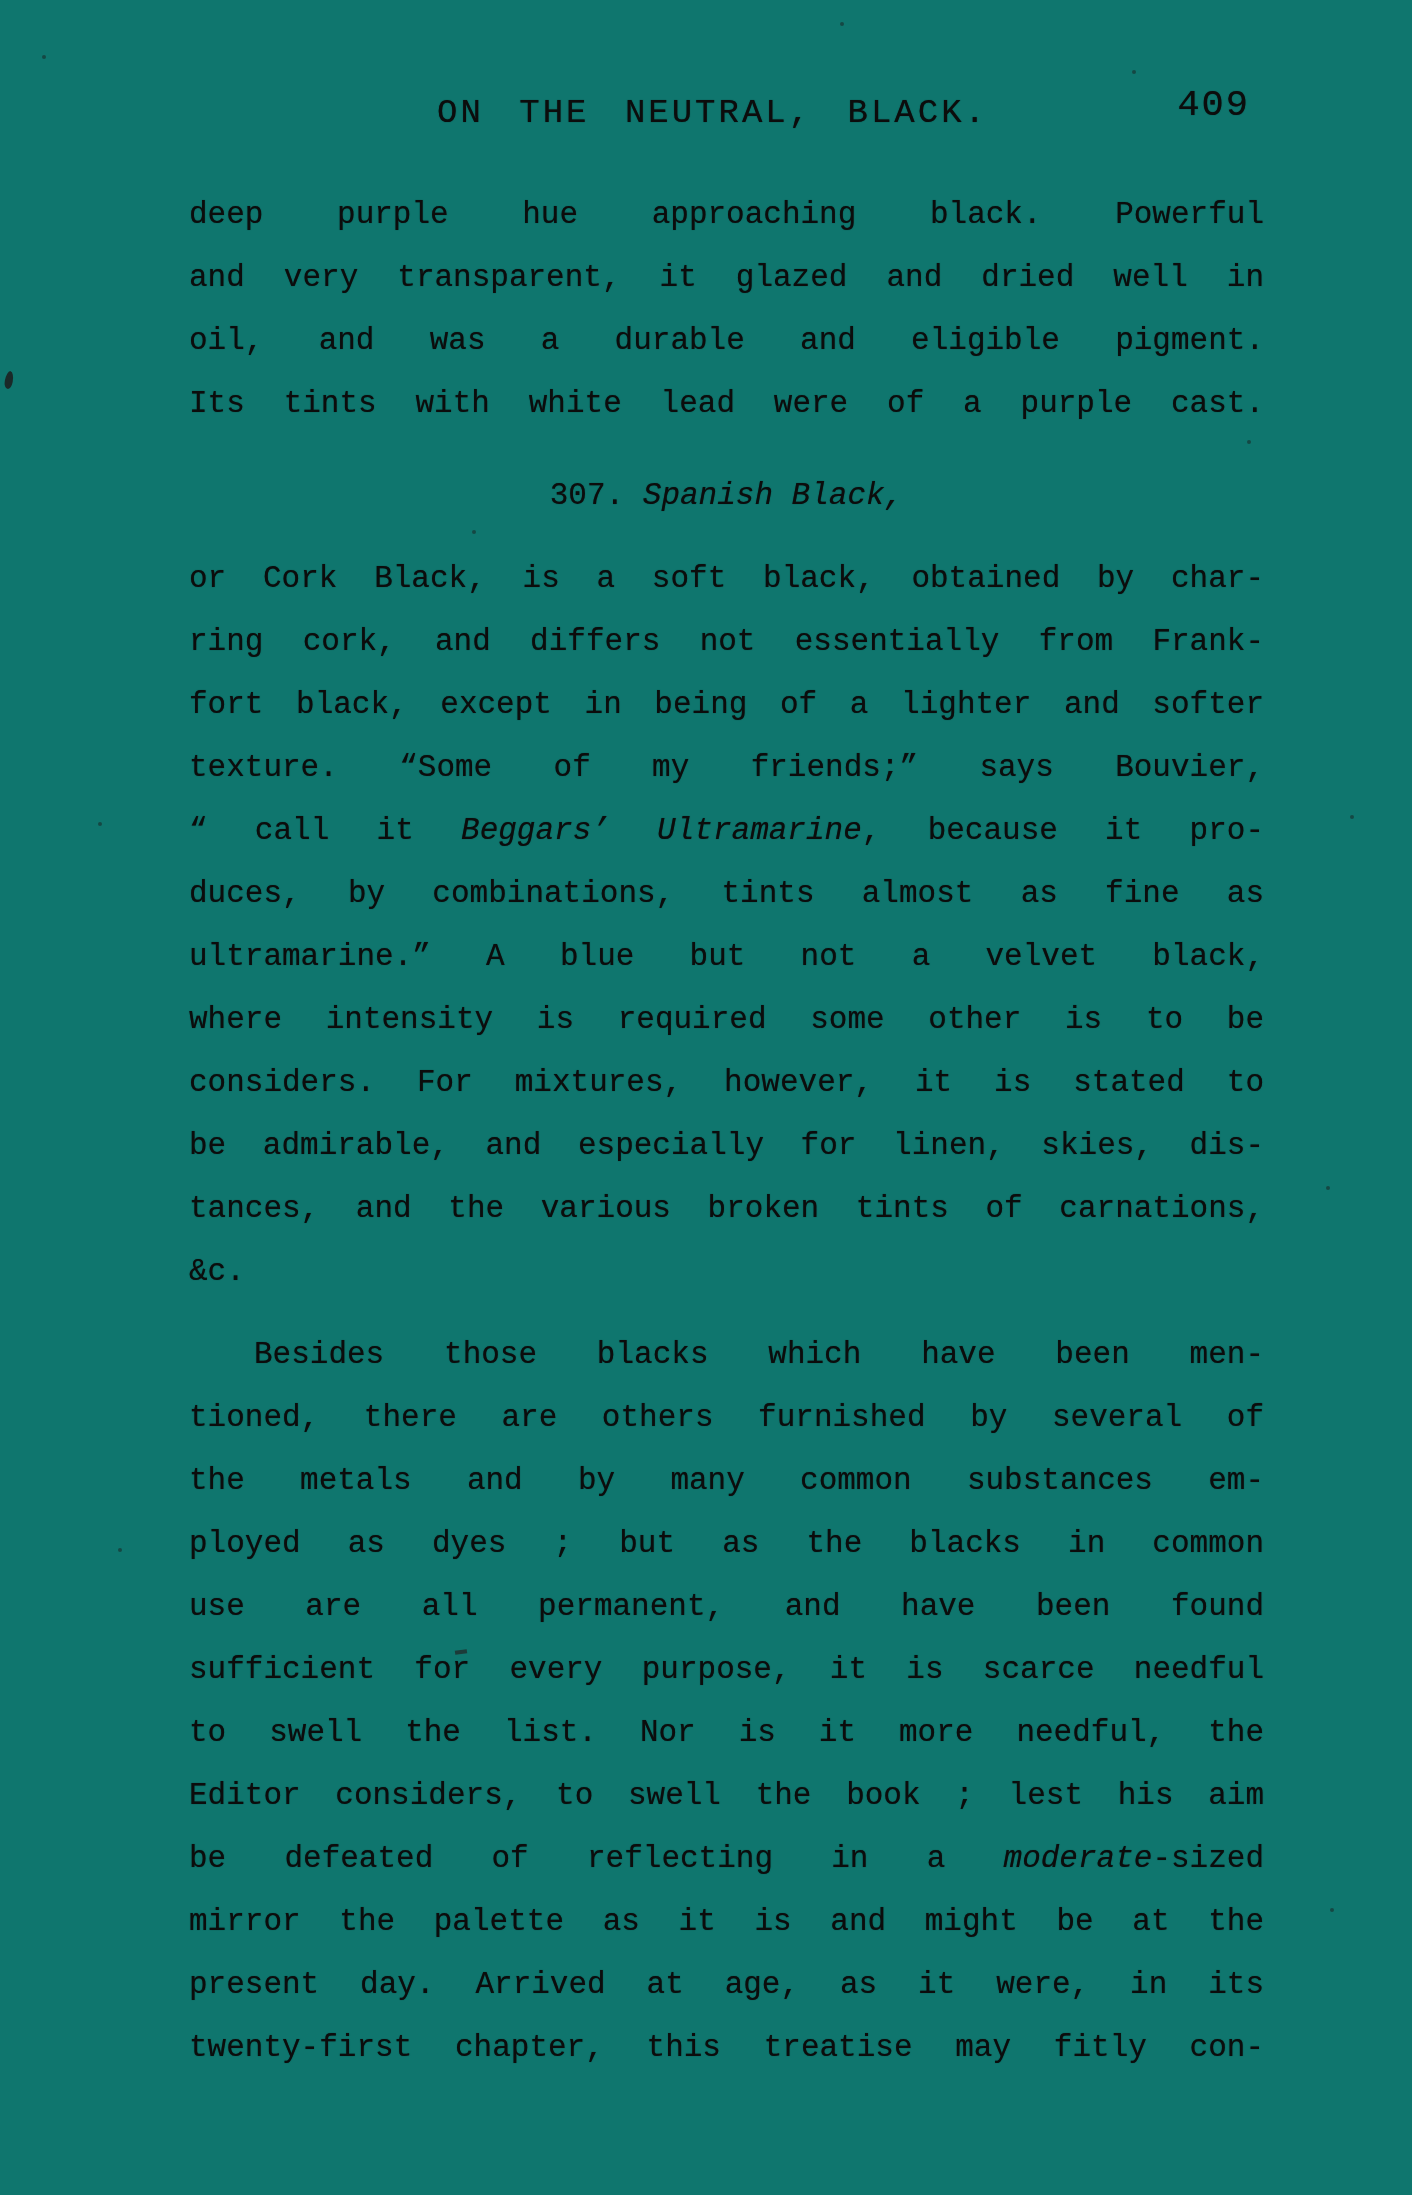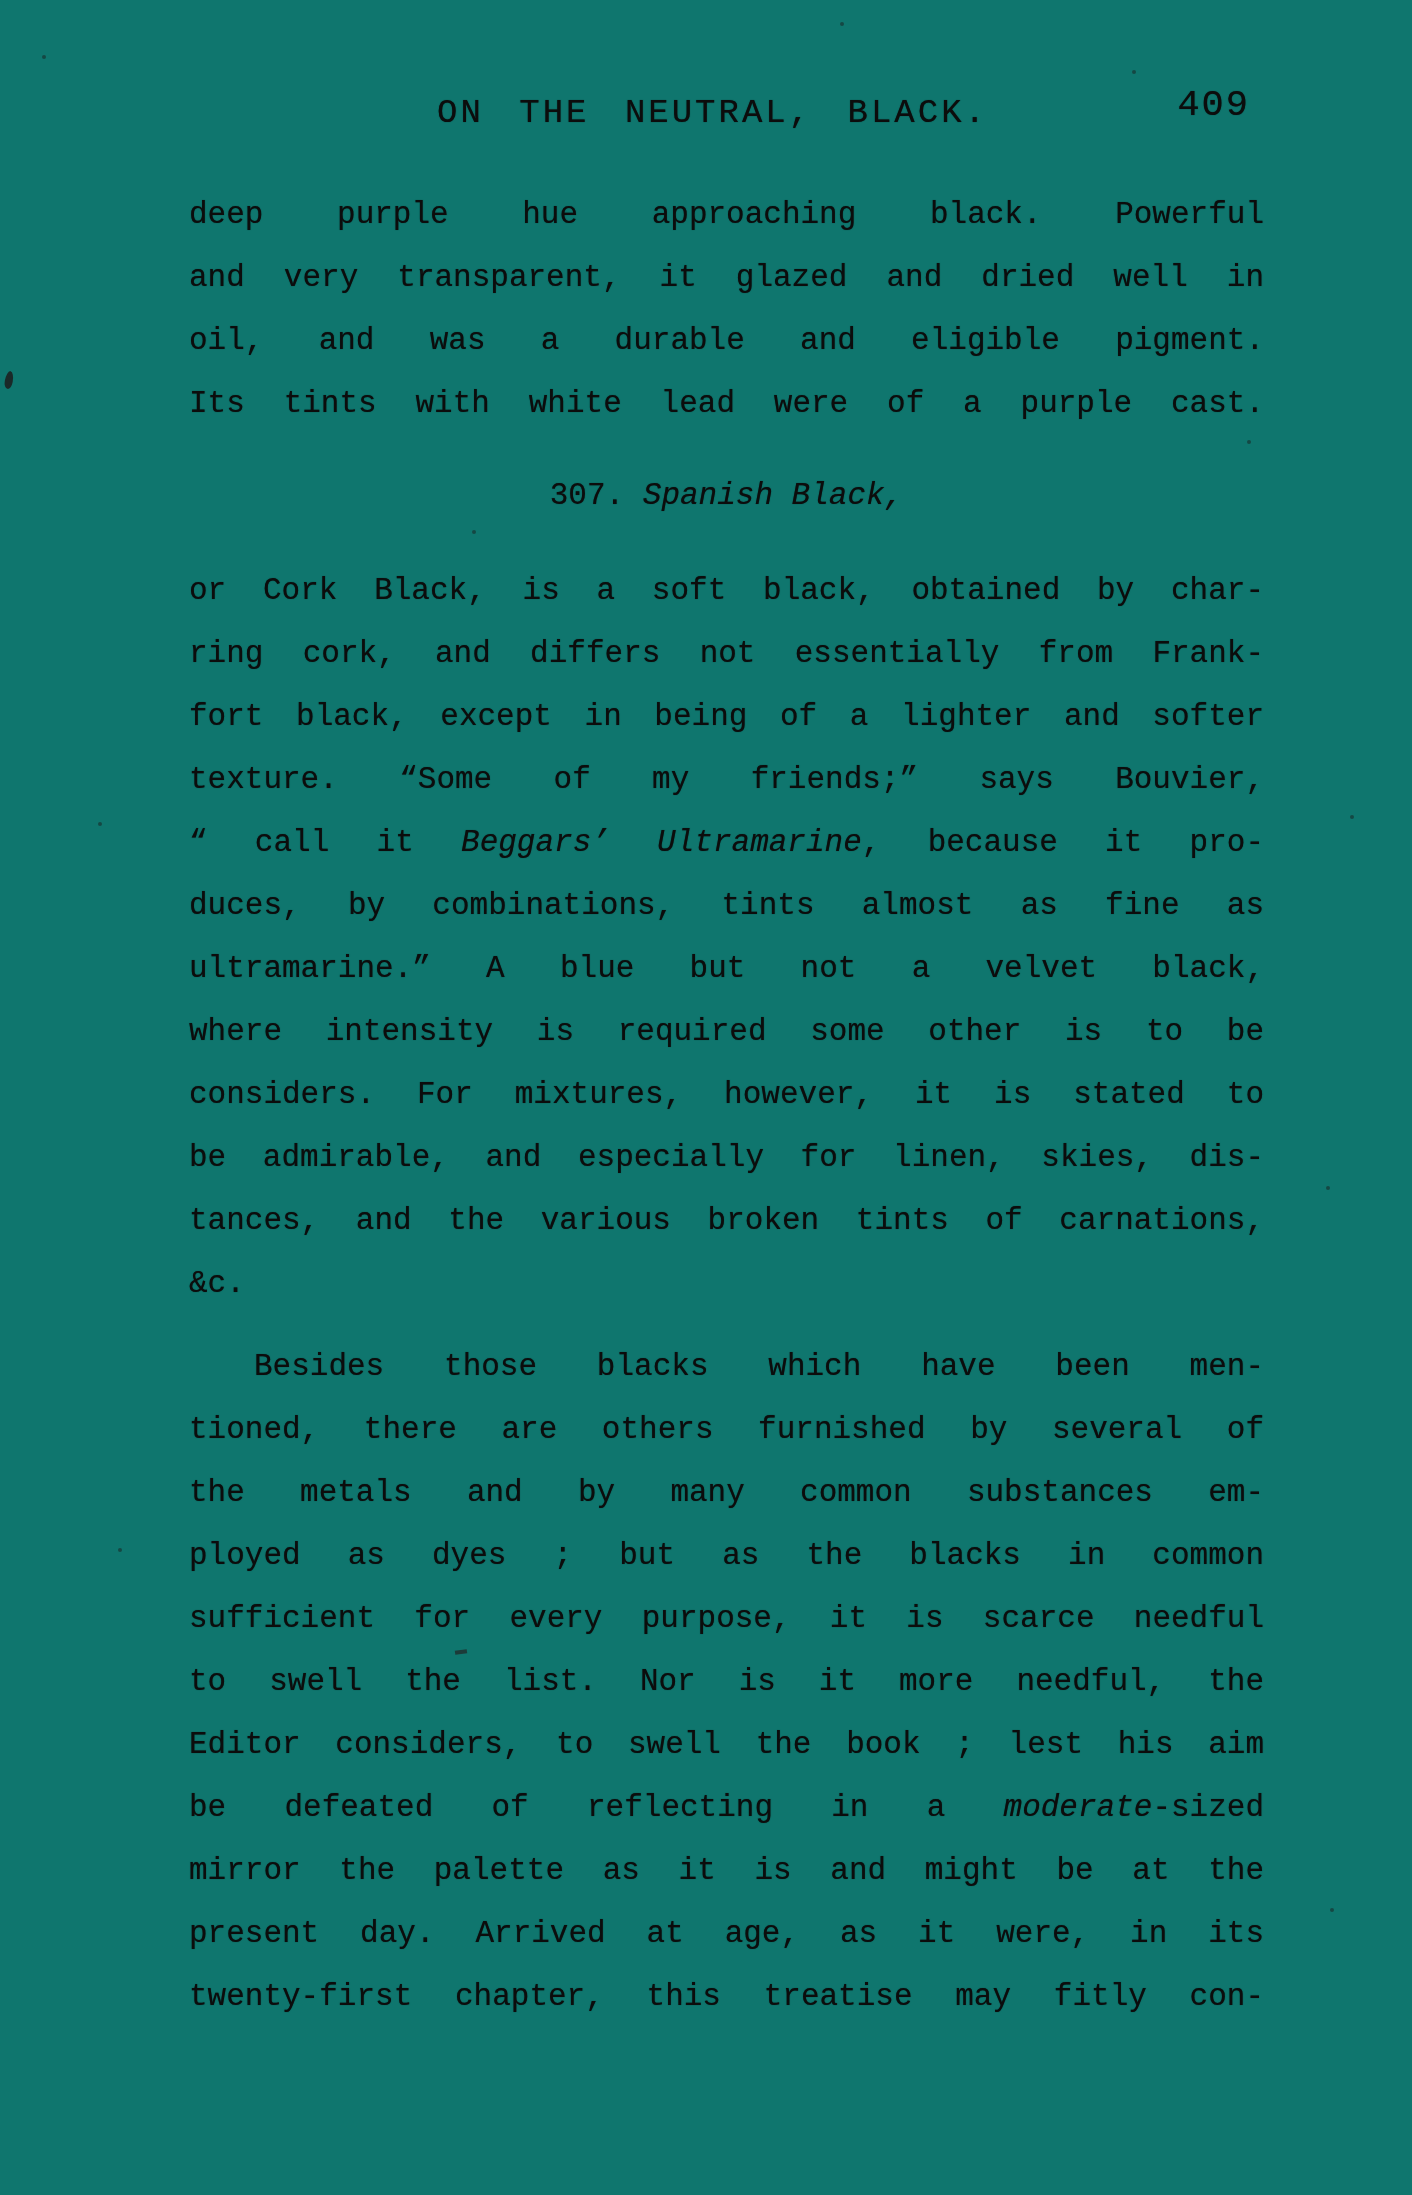--- a/index.html
+++ b/index.html
@@ -54,21 +54,21 @@
   .line {
     text-align: justify;
     text-align-last: justify;
   }
   .line.left {
     text-align: left;
     text-align-last: left;
   }
   .line.heading {
     margin-top: 29px;
-    margin-bottom: 32px;
+    margin-bottom: 20px;
     text-align: left;
     text-align-last: center;
   }
   .line.para-start { margin-top: 20px; }
   .line.indent { text-indent: 65px; }
   .line em { font-style: italic; }
   
   .speck {
     position: absolute;
     width: 4px;
@@ -124,20 +124,21 @@
       <div class="line"><span>ultramarine.”   A blue but not a velvet black,</span></div>
       <div class="line"><span>where intensity is required some other is to be</span></div>
       <div class="line"><span>considers.  For mixtures, however, it is stated to</span></div>
       <div class="line"><span>be admirable, and especially for linen, skies, dis-</span></div>
       <div class="line"><span>tances, and the various broken tints of carnations,</span></div>
       <div class="line left"><span>&amp;c.</span></div>
       <div class="line para-start indent"><span>Besides those blacks which have been men-</span></div>
       <div class="line"><span>tioned, there are others furnished by several of</span></div>
       <div class="line"><span>the metals and by many common substances em-</span></div>
       <div class="line"><span>ployed as dyes ; but as the blacks in common</span></div>
+      <div class="line"><span>use are all permanent, and have been found</span></div>
       <div class="line"><span>sufficient for every purpose, it is scarce needful</span></div>
       <div class="line"><span>to swell the list.  Nor is it more needful, the</span></div>
       <div class="line"><span>Editor considers, to swell the book ; lest his aim</span></div>
       <div class="line"><span>be defeated of reflecting in a </span><em>moderate</em><span>-sized</span></div>
       <div class="line"><span>mirror the palette as it is and might be at the</span></div>
       <div class="line"><span>present day.  Arrived at age, as it were, in its</span></div>
       <div class="line"><span>twenty-first chapter, this treatise may fitly con-</span></div>
     </div>
 
   <span class="blob"></span>

